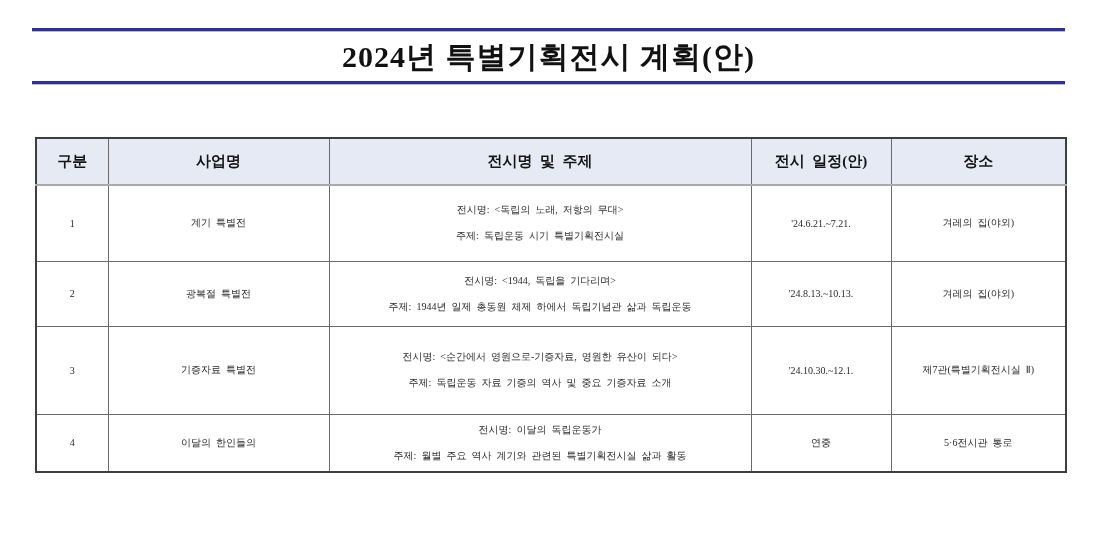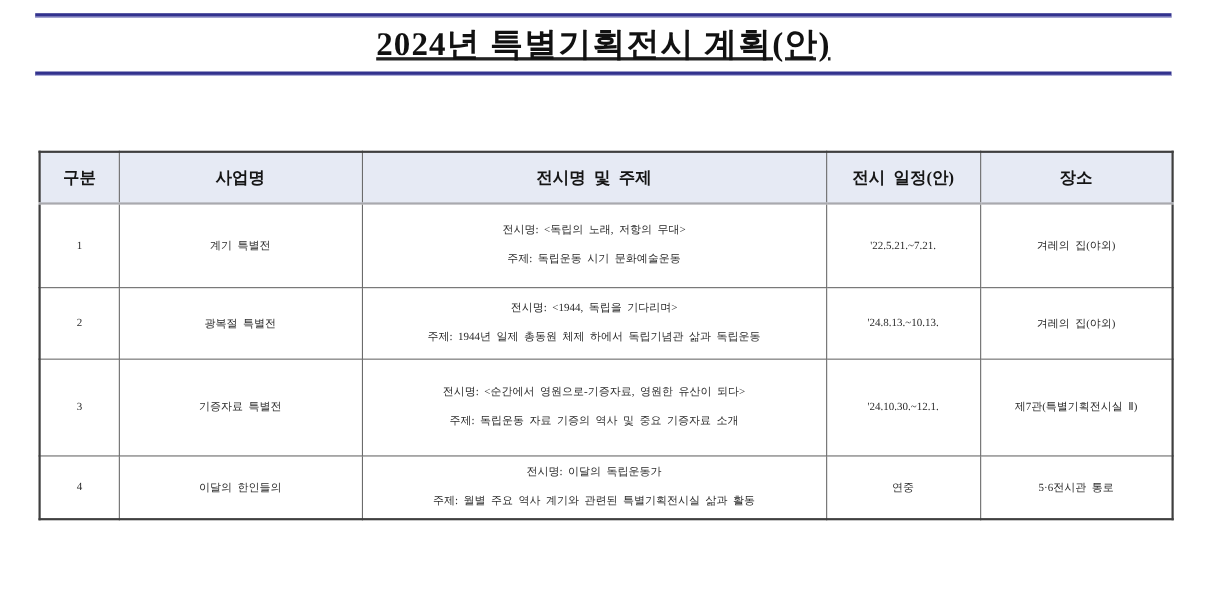--- a/index.html
+++ b/index.html
@@ -9,23 +9,22 @@
     background: #ffffff;
     font-family: "Liberation Serif", serif;
     color: #222222;
     position: relative;
   }
   .page { position: absolute; inset: 0; }
 
   
   .title-block {
     position: absolute;
-    left: 32px; top: 12px;
+    left: 32px; top: 28px;
     width: 1033px;
-    text-decoration: underline;
   }
   .rule {
     height: 4px;
     background: #32328e;
     border-bottom: 1px solid #b9b9e0;
   }
   .title {
     margin: 8px 0 7px 0;
     text-align: center;
     font-size: 30px;
@@ -97,23 +96,23 @@
         <th>전시 일정(안)</th>
         <th>장소</th>
       </tr>
     </thead>
     <tbody>
       <tr class="r1">
         <td>1</td>
         <td>계기 특별전</td>
         <td class="c-ex">
           <div>전시명: &lt;독립의 노래, 저항의 무대&gt;</div>
-          <div>주제: 독립운동 시기 문화예술운동</div>
+          <div>주제: 독립운동 시기 특별기획전시실</div>
         </td>
-        <td>'22.5.21.~7.21.</td>
+        <td>'24.6.21.~7.21.</td>
         <td>겨레의 집(야외)</td>
       </tr>
       <tr class="r2">
         <td>2</td>
         <td>광복절 특별전</td>
         <td class="c-ex">
           <div>전시명: &lt;1944, 독립을 기다리며&gt;</div>
           <div>주제: 1944년 일제 총동원 체제 하에서 독립기념관 삶과 독립운동</div>
         </td>
         <td>'24.8.13.~10.13.</td>

